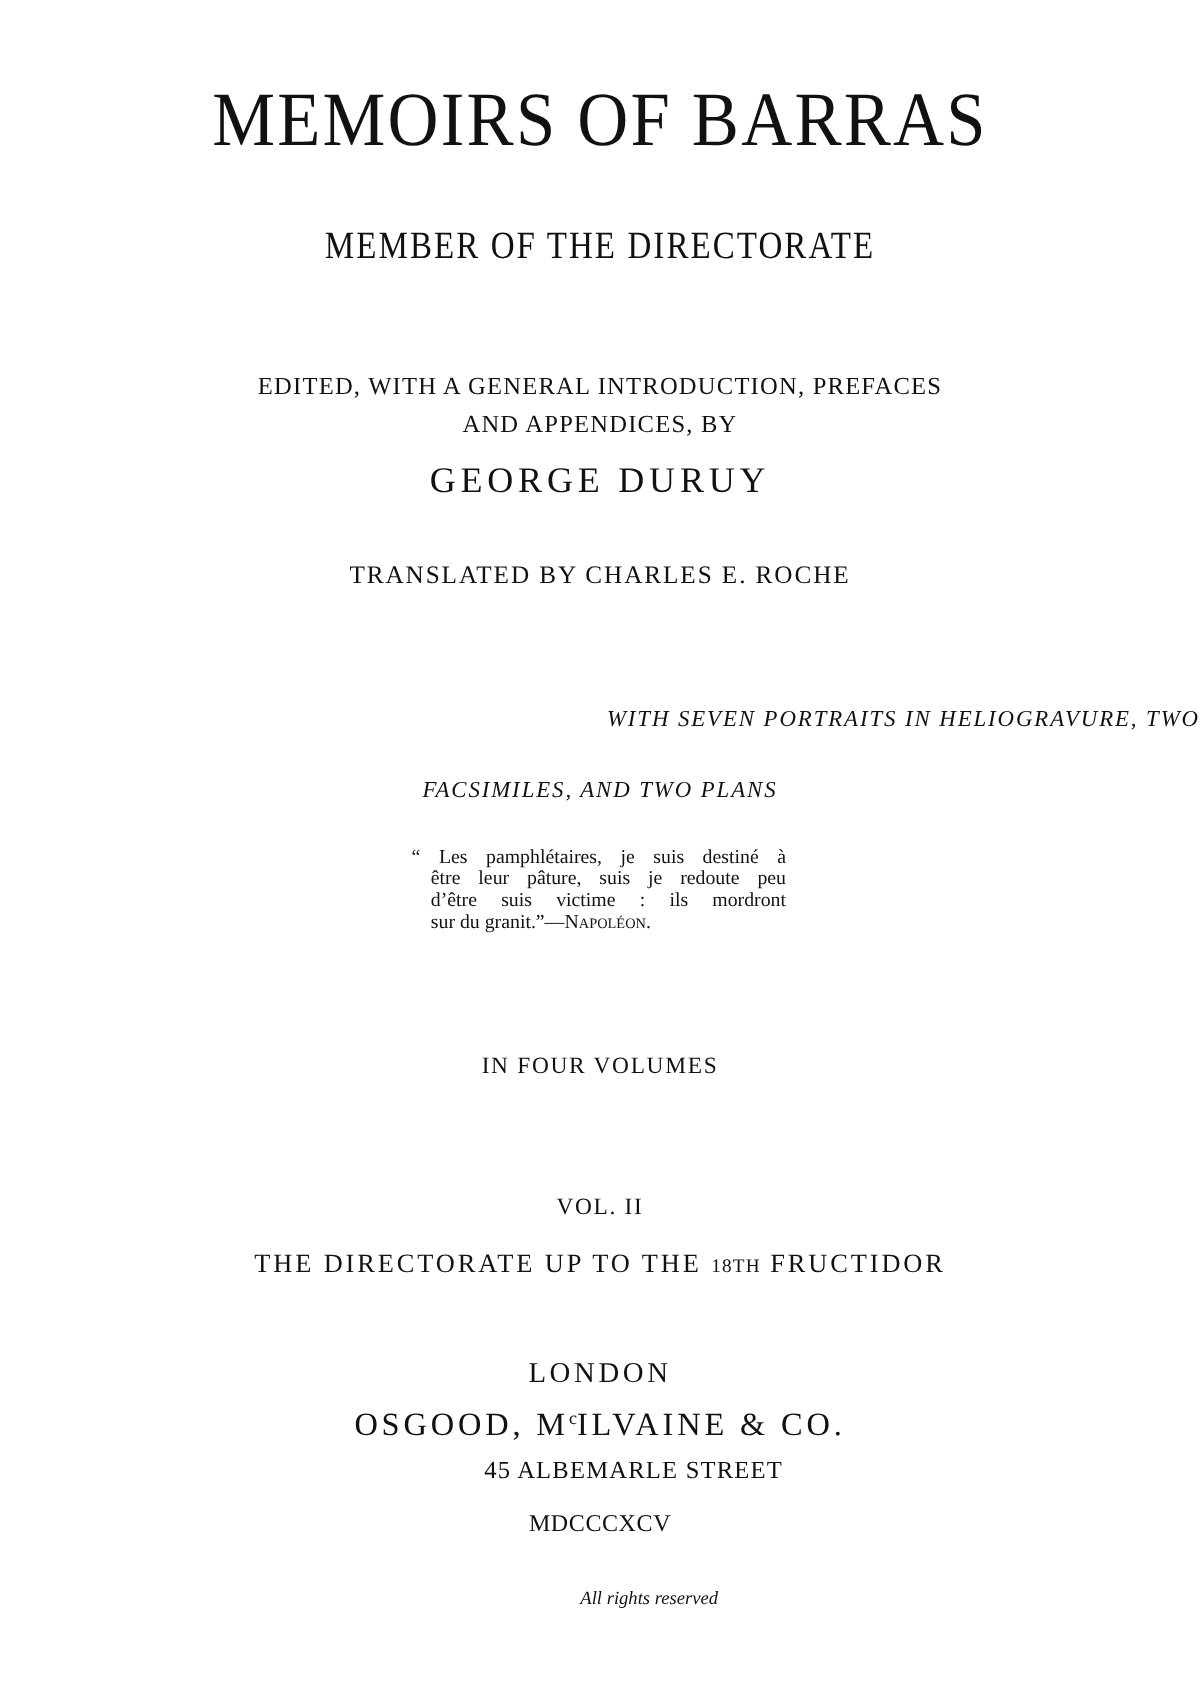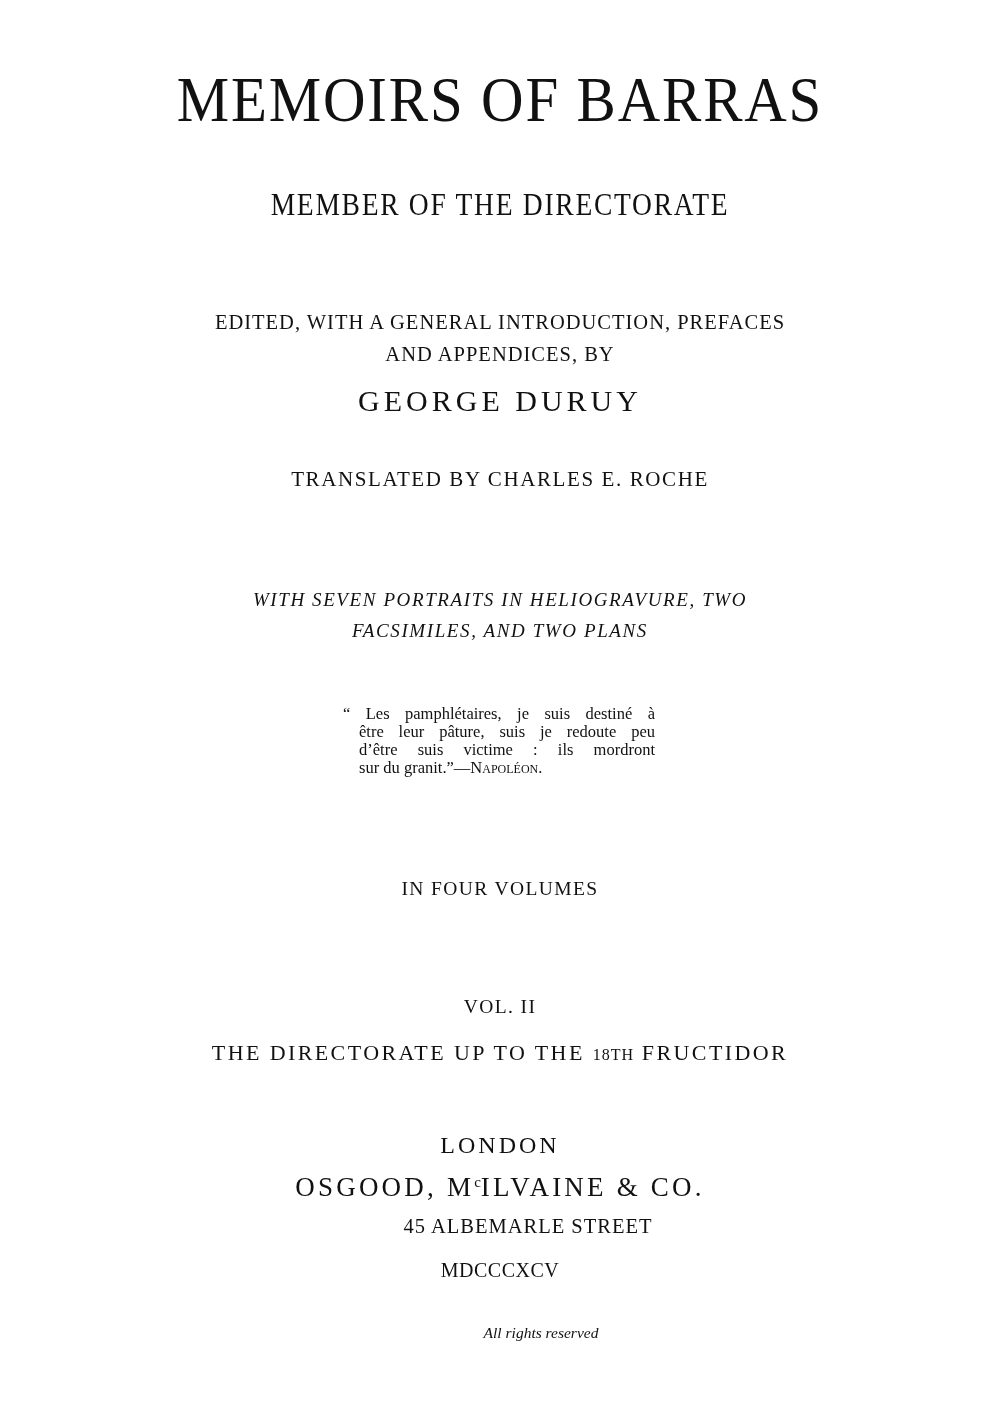--- a/index.html
+++ b/index.html
@@ -6,22 +6,22 @@
     body { width: 1000px; height: 1418px; position: relative; overflow: hidden; color: #111111; font-family: "Liberation Serif", "DejaVu Serif", serif; }
     .line { position: absolute; left: 0; width: 1000px; text-align: center; white-space: nowrap; line-height: 1; }
     .title { top: 68px; font-size: 64px; letter-spacing: 2px; transform: scaleX(0.92); transform-origin: center; }
     .subtitle { top: 188px; font-size: 32px; letter-spacing: 2px; transform: scaleX(0.86); transform-origin: center; }
     .edited { font-size: 20.5px; letter-spacing: 1px; }
     .edited1 { top: 312px; }
     .edited2 { top: 344px; }
     .editor { top: 386px; font-size: 30px; letter-spacing: 4px; }
     .translator { top: 469px; font-size: 21px; letter-spacing: 1.6px; }
     .illus { font-style: italic; font-size: 19px; letter-spacing: 1.6px; }
-    .illus1 { top: 590px; }
-    .illus2 { top: 621px; font-family: Liberation Serif, serif; }
+    .illus1 { top: 590px; text-align: right; }
+    .illus2 { top: 649px; font-family: Liberation Serif, serif; }
     .epigraph { position: absolute; left: 343px; top: 705px; width: 312px; font-size: 16.5px; line-height: 1.1; }
     .epigraph .ep-line { display: block; text-align: justify; text-align-last: justify; white-space: nowrap; }
     .epigraph .ep-line.indent { padding-left: 16px; }
     .epigraph .ep-line.last { text-align-last: left; }
     .smallcaps { font-variant: small-caps; }
     .volumes { top: 879px; font-size: 19.5px; letter-spacing: 1.4px; }
     .volno { top: 997px; font-size: 19.5px; letter-spacing: 1.4px; }
     .voltitle { top: 1042px; font-size: 22px; letter-spacing: 2.4px; }
     .voltitle .ord { font-size: 16px; letter-spacing: 1px; }
     .place { top: 1133px; font-size: 24px; letter-spacing: 3px; }

